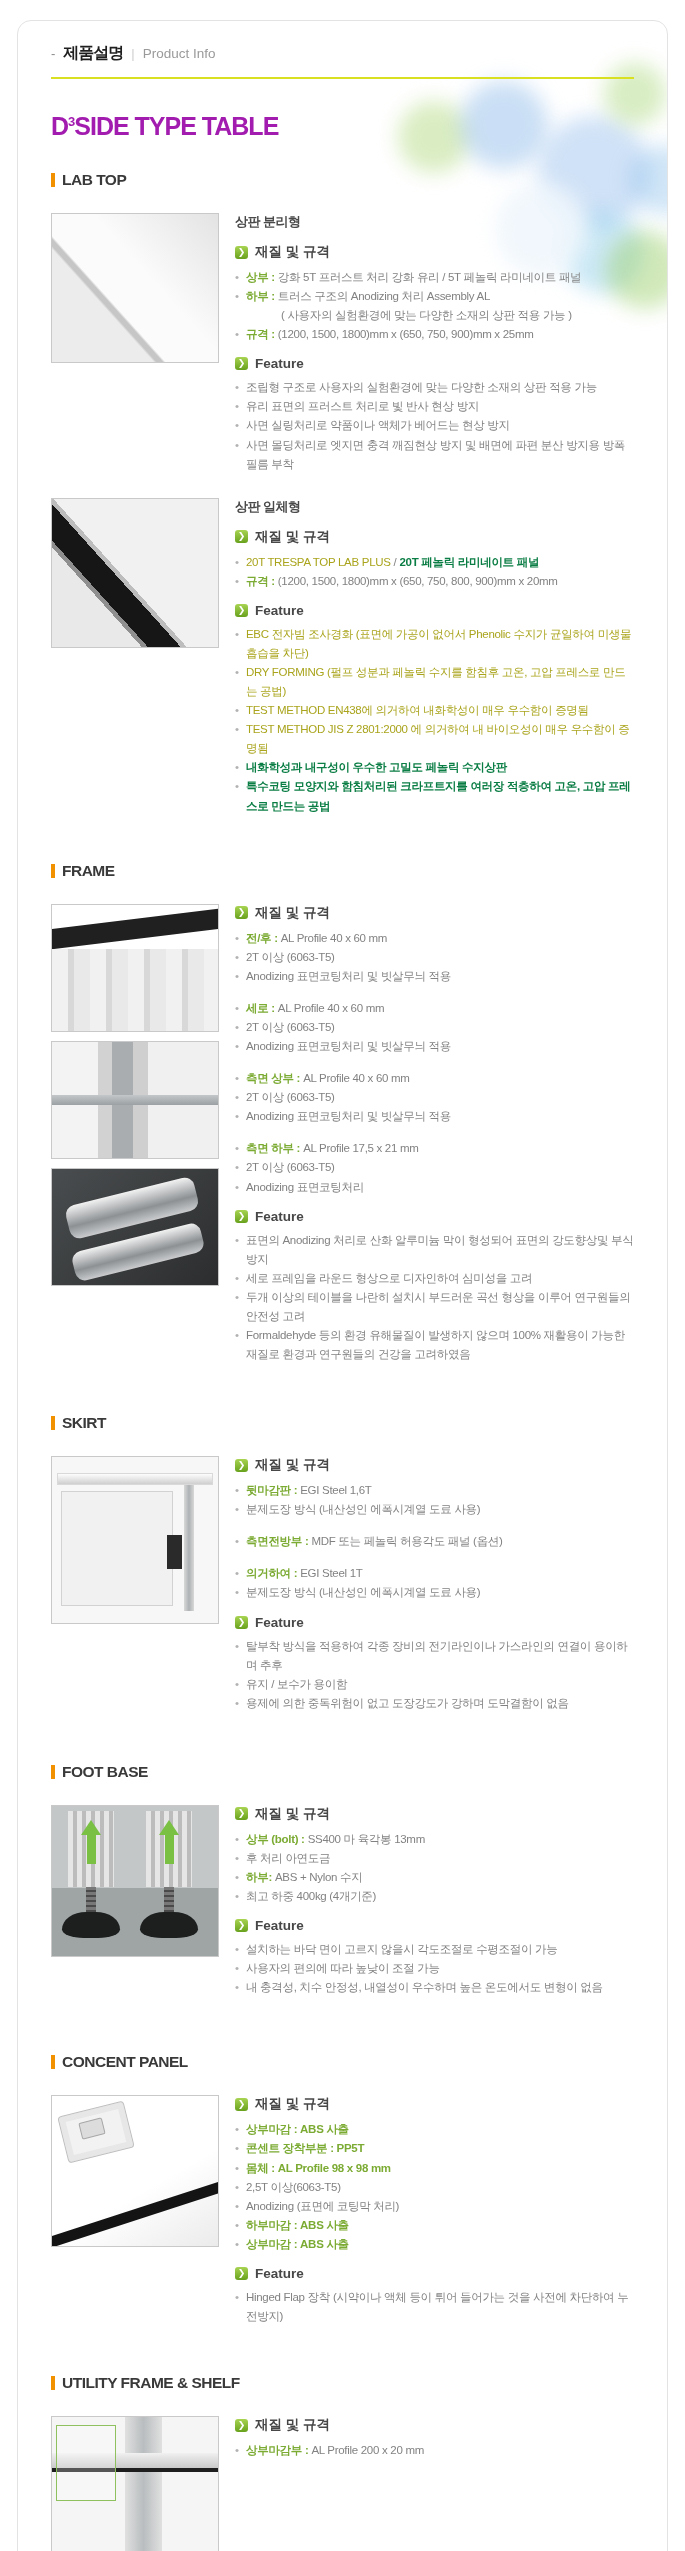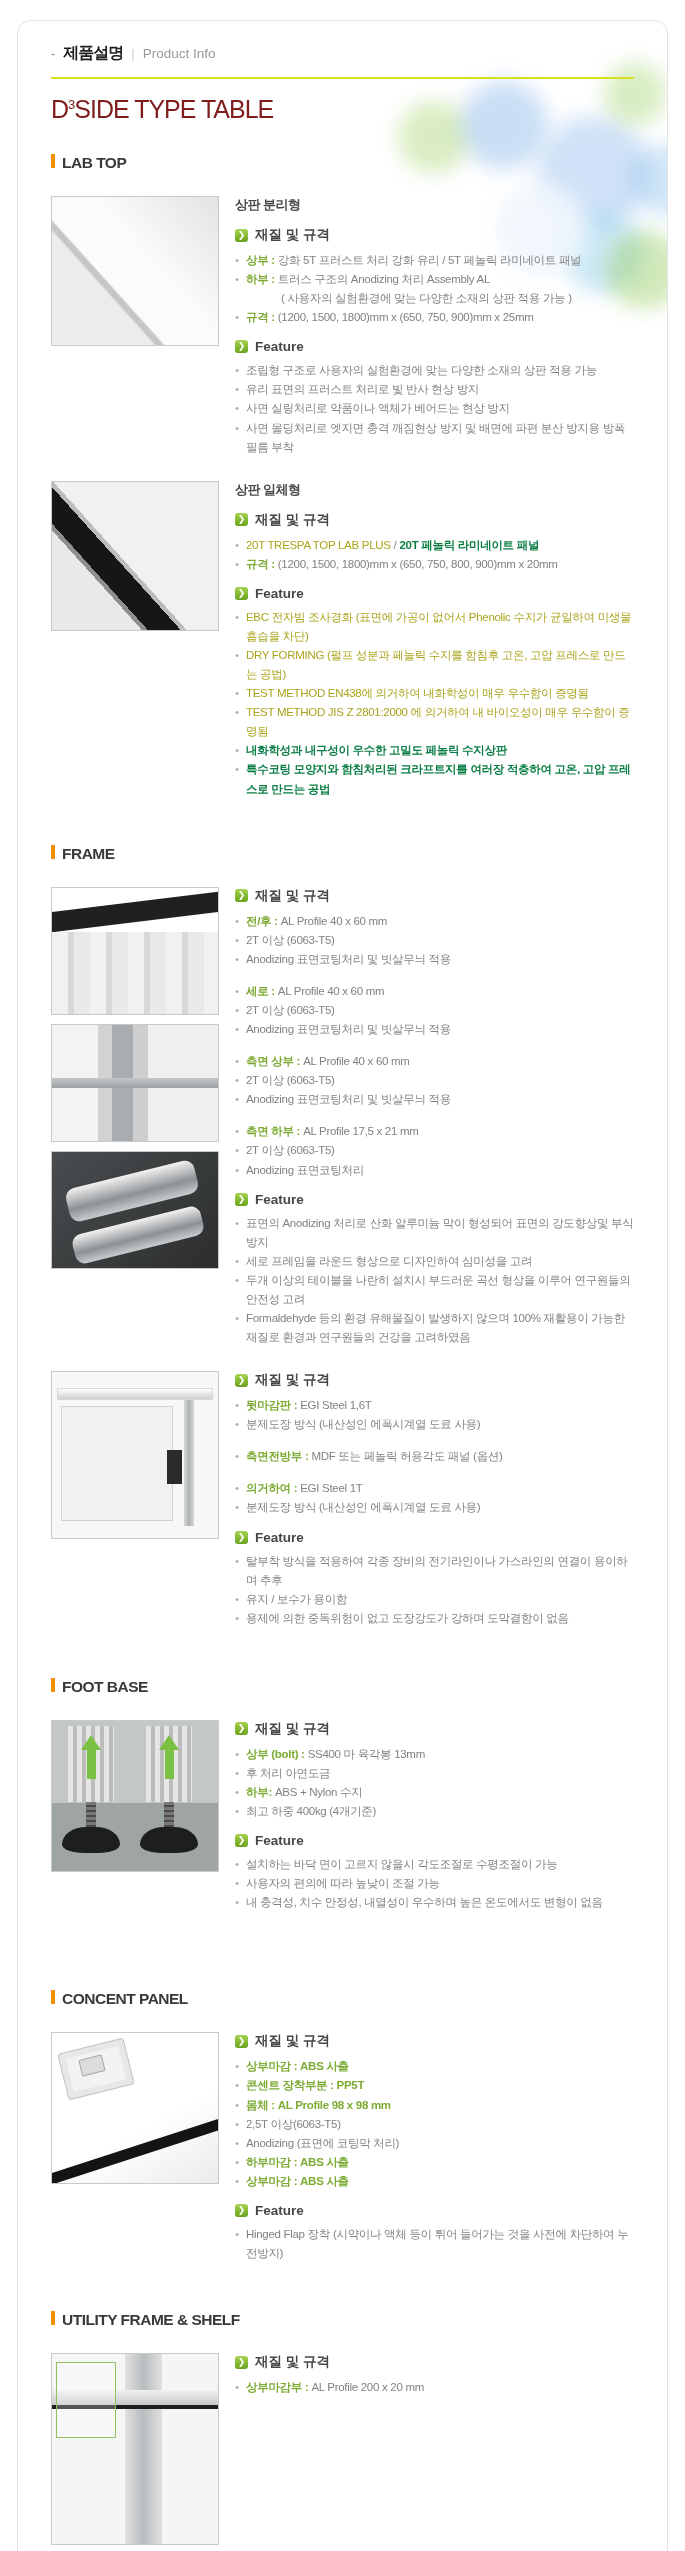--- a/index.html
+++ b/index.html
@@ -19,24 +19,24 @@
   .b8{left:612px;top:124px;width:70px;height:70px;background:rgba(122,182,232,.35);}
   .content{position:relative;z-index:1;}
 
   .hdr{display:flex;align-items:baseline;gap:8px;}
   .hdr .dash{color:#8a8a8a;font-size:13px;}
   .hdr .t{font-size:16px;font-weight:bold;color:#1f1f1f;letter-spacing:-1px;}
   .hdr .sep{color:#cfcfcf;font-size:13px;}
   .hdr .sub{color:#9a9a9a;font-size:13.5px;}
   .yline{height:2px;background:#d9e021;margin-top:13px;}
 
-  .ptitle{margin:16px 0 0;font-size:25px;font-weight:400;color:#7f1d1d;letter-spacing:-1px;}
+  .ptitle{margin:33px 0 0;font-size:25px;font-weight:700;color:#a21caf;letter-spacing:-1px;}
   .ptitle sup{font-size:13px;}
 
-  h2.sec{display:flex;align-items:flex-start;gap:7px;margin:0;font-size:15.5px;font-weight:bold;
+  h2.sec{display:flex;align-items:center;gap:7px;margin:0;font-size:15.5px;font-weight:bold;
          color:#393939;letter-spacing:-0.5px;}
   h2.sec .bar{width:4px;height:14px;background:#f29100;flex:0 0 auto;}
 
   .block{display:flex;align-items:flex-start;margin-top:24px;}
   .imgcol{width:168px;flex:0 0 auto;margin-right:16px;display:flex;flex-direction:column;gap:9px;}
   .ib{border:1px solid #c9c9c9;position:relative;overflow:hidden;background:#fff;box-sizing:border-box;}
   .txt{flex:1;min-width:0;}
   .subt{margin:0 0 8px;font-size:13px;font-weight:bold;color:#4a4a4a;letter-spacing:-0.5px;}
   .shead{display:flex;align-items:center;gap:7px;margin:12px 0 7px;font-size:13.5px;font-weight:bold;color:#474747;}
   .shead.first{margin-top:0;}
@@ -227,20 +227,24 @@
         </div>
         <ul class="spec">
           <li><span>표면의 Anodizing 처리로 산화 알루미늄 막이 형성되어 표면의 강도향상및 부식방지</span></li>
           <li><span>세로 프레임을 라운드 형상으로 디자인하여 심미성을 고려</span></li>
           <li><span>두개 이상의 테이블을 나란히 설치시 부드러운 곡선 형상을 이루어 연구원들의 안전성 고려</span></li>
           <li><span>Formaldehyde 등의 환경 유해물질이 발생하지 않으며 100% 재활용이 가능한 재질로 환경과 연구원들의 건강을 고려하였음</span></li>
         </ul>
       </div>
     </div>
 
+    <h2 class="sec" style="margin-top:50px">
+      <span class="bar"></span>
+      <span>SKIRT</span>
+    </h2>
     <div class="block">
       <div class="imgcol">
         <div class="ib ib-skirt">
           <div class="sk-top"></div>
             <div class="sk-panel"></div>
             <div class="sk-col"></div>
             <div class="sk-box"></div>
         </div>
       </div>
       <div class="txt">
@@ -302,21 +306,21 @@
           <span>Feature</span>
         </div>
         <ul class="spec">
           <li><span>설치하는 바닥 면이 고르지 않을시 각도조절로 수평조절이 가능</span></li>
           <li><span>사용자의 편의에 따라 높낮이 조절 가능</span></li>
           <li><span>내 충격성, 치수 안정성, 내열성이 우수하며 높은 온도에서도 변형이 없음</span></li>
         </ul>
       </div>
     </div>
 
-    <h2 class="sec" style="margin-top:78px">
+    <h2 class="sec" style="margin-top:56px">
       <span class="bar"></span>
       <span>CONCENT PANEL</span>
     </h2>
     <div class="block">
       <div class="imgcol">
         <div class="ib ib-conc">
           <div class="co-stripe"></div>
             <div class="co-panel"></div>
             <div class="co-sock"></div>
         </div>

